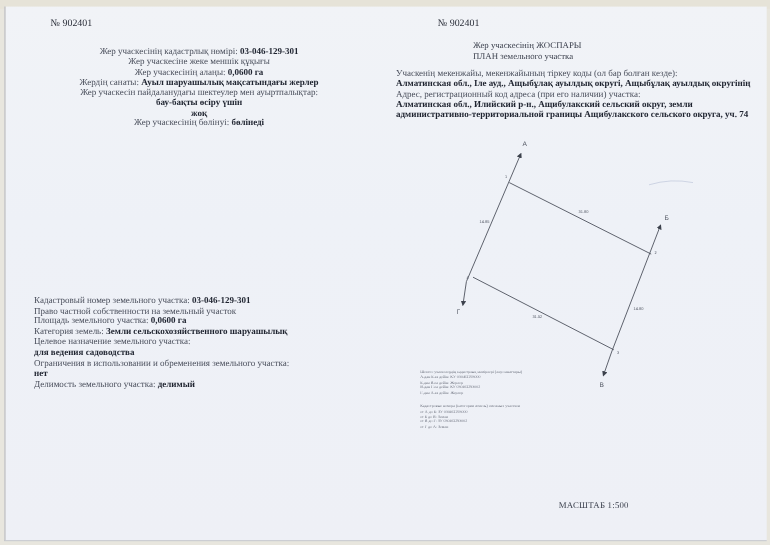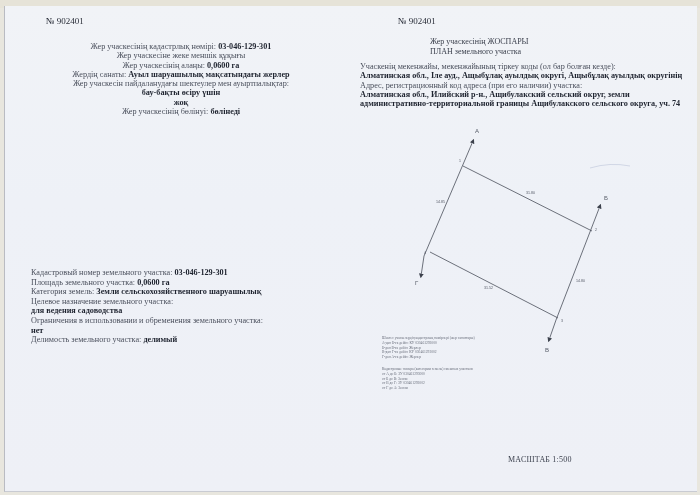--- a/index.html
+++ b/index.html
@@ -49,20 +49,21 @@
   <div class="line"><span>Жер учаскесінің алаңы: </span><b>0,0600 га</b></div>
   <div class="line"><span>Жердің санаты: </span><b>Ауыл шаруашылық мақсатындағы жерлер</b></div>
   <div class="line"><span>Жер учаскесін пайдаланудағы шектеулер мен ауыртпалықтар:</span><b></b></div>
   <div class="line"><span></span><b>бау-бақты өсіру үшін</b></div>
   <div class="line"><span></span><b>жоқ</b></div>
   <div class="line"><span>Жер учаскесінің бөлінуі: </span><b>бөлінеді</b></div>
 </div>
 
 <div class="col-left2">
   <div class="line"><span>Кадастровый номер земельного участка: </span><b>03-046-129-301</b></div>
+  <div class="line"><span>Право частной собственности на земельный участок</span><b></b></div>
   <div class="line"><span>Площадь земельного участка: </span><b>0,0600 га</b></div>
   <div class="line"><span>Категория земель: </span><b>Земли сельскохозяйственного шаруашылық</b></div>
   <div class="line"><span>Целевое назначение земельного участка:</span><b></b></div>
   <div class="line"><span></span><b>для ведения садоводства</b></div>
   <div class="line"><span>Ограничения в использовании и обременения земельного участка:</span><b></b></div>
   <div class="line"><span></span><b>нет</b></div>
   <div class="line"><span>Делимость  земельного участка: </span><b>делимый</b></div>
 </div>
 
 <div class="num" style="left:398px; top:16px;">№ 902401</div>

